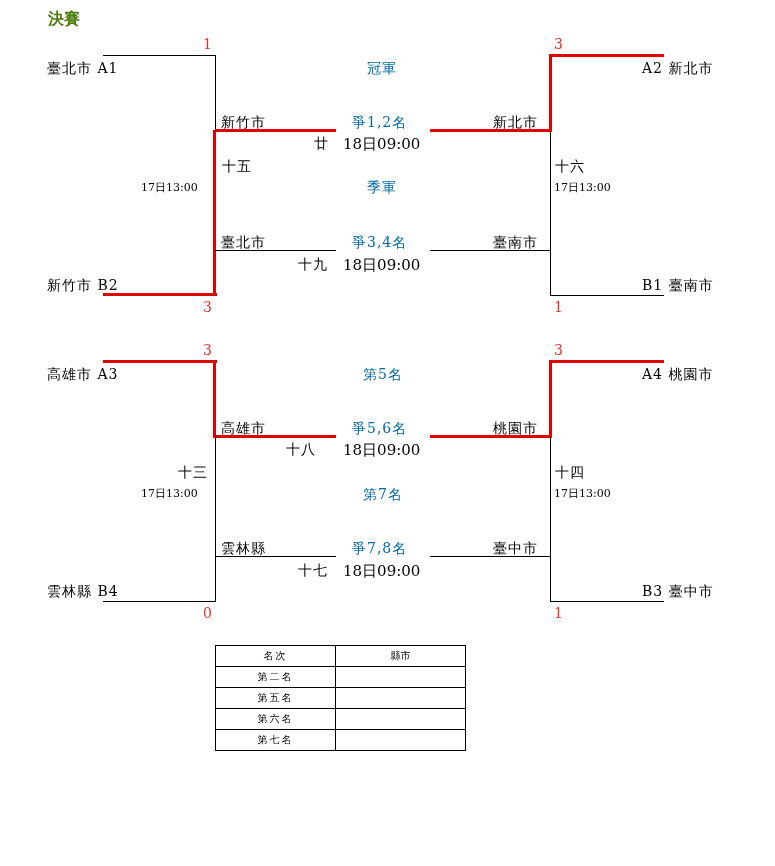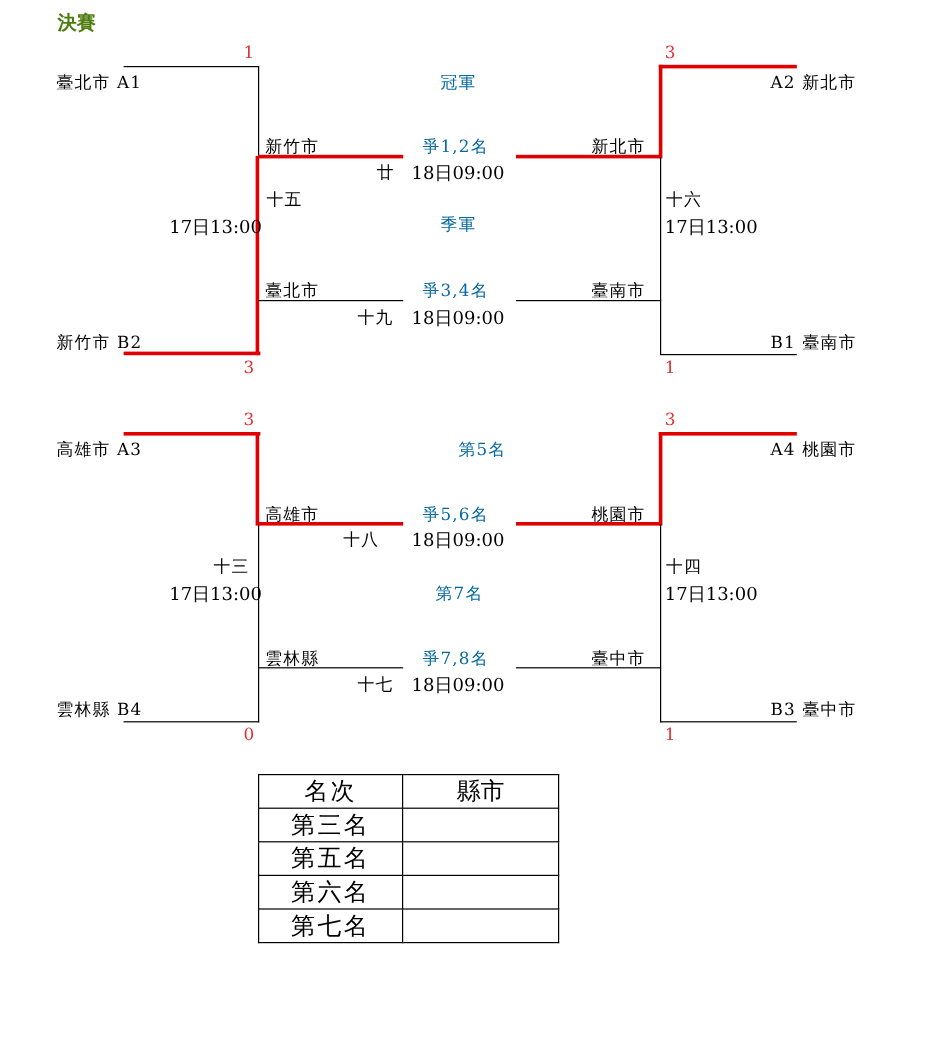--- a/index.html
+++ b/index.html
@@ -4,30 +4,30 @@
 <style>
   html, body { margin: 0; padding: 0; background: #ffffff; }
   body { width: 775px; height: 866px; position: relative; overflow: hidden;
          font-family: "DejaVu Serif", "Liberation Serif", serif; color: #000; }
   .abs { position: absolute; white-space: nowrap; }
   .title { left: 48px; top: 9px; font-size: 16px; font-weight: bold; color: #4d7c0f; }
   .team { font-size: 14px; letter-spacing: 1px; }
   .red { color: #e00000; }
   .score { font-size: 14px; color: #e03030; }
   .num { font-size: 14px; letter-spacing: 1px; }
-  .time { font-size: 15px; }
+  .time { font-size: 11px; }
   .mid { font-size: 14px; color: #0369a1; letter-spacing: 1px; }
   .line { position: absolute; background: #000; }
   .line.red { background: #e00000; }
   .h { height: 1px; }
   .v { width: 1px; }
   .h.red { height: 3px; }
   .v.red { width: 3px; }
   table.rank { position: absolute; left: 215px; top: 645px; border-collapse: collapse;
-               font-size: 20px; }
+               font-size: 10px; }
   table.rank td, table.rank th { border: 1px solid #000; height: 20px; padding: 0; font-weight: normal; text-align: center; }
   table.rank td.c1, table.rank th.c1 { width: 119px; letter-spacing: 2px; }
   table.rank td.c2, table.rank th.c2 { width: 129px; }
 </style>
 </head>
 <body>
 
 <div class="abs title">決賽</div>
 
 <div>
@@ -104,21 +104,21 @@
   <div class="line h" style="left:103px;top:601px;width:113px;"></div>
 
   <div class="abs num" style="left:178px;top:464px;">十三</div>
   <div class="abs time" style="left:141px;top:486px;">17日13:00</div>
 
   <div class="abs team" style="left:221px;top:420px;">高雄市</div>
   <div class="line h red" style="left:215px;top:435px;width:121px;"></div>
   <div class="abs team" style="left:221px;top:540px;">雲林縣</div>
   <div class="line h" style="left:215px;top:556px;width:121px;"></div>
 
-  <div class="abs mid" style="left:382px;top:366px;">第5名</div>
+  <div class="abs mid" style="left:363px;top:366px;">第5名</div>
   <div class="abs mid" style="left:352px;top:420px;">爭5,6名</div>
   <div class="abs num" style="left:286px;top:441px;">十八</div>
   <div class="abs time" style="left:343px;top:441px;font-size:15px;">18日09:00</div>
 
   <div class="abs mid" style="left:363px;top:486px;">第7名</div>
   <div class="abs mid" style="left:352px;top:540px;">爭7,8名</div>
   <div class="abs num" style="left:298px;top:562px;">十七</div>
   <div class="abs time" style="left:343px;top:562px;font-size:15px;">18日09:00</div>
 
   <div class="abs team" style="left:493px;top:420px;">桃園市</div>
@@ -146,21 +146,21 @@
 
 <table class="rank">
   <thead>
     <tr>
       <th class="c1">名次</th>
       <th class="c2">縣市</th>
     </tr>
   </thead>
   <tbody>
     <tr>
-        <td class="c1">第三名</td>
+        <td class="c1">第二名</td>
         <td class="c2"></td>
       </tr>
     <tr>
         <td class="c1">第五名</td>
         <td class="c2"></td>
       </tr>
     <tr>
         <td class="c1">第六名</td>
         <td class="c2"></td>
       </tr>

